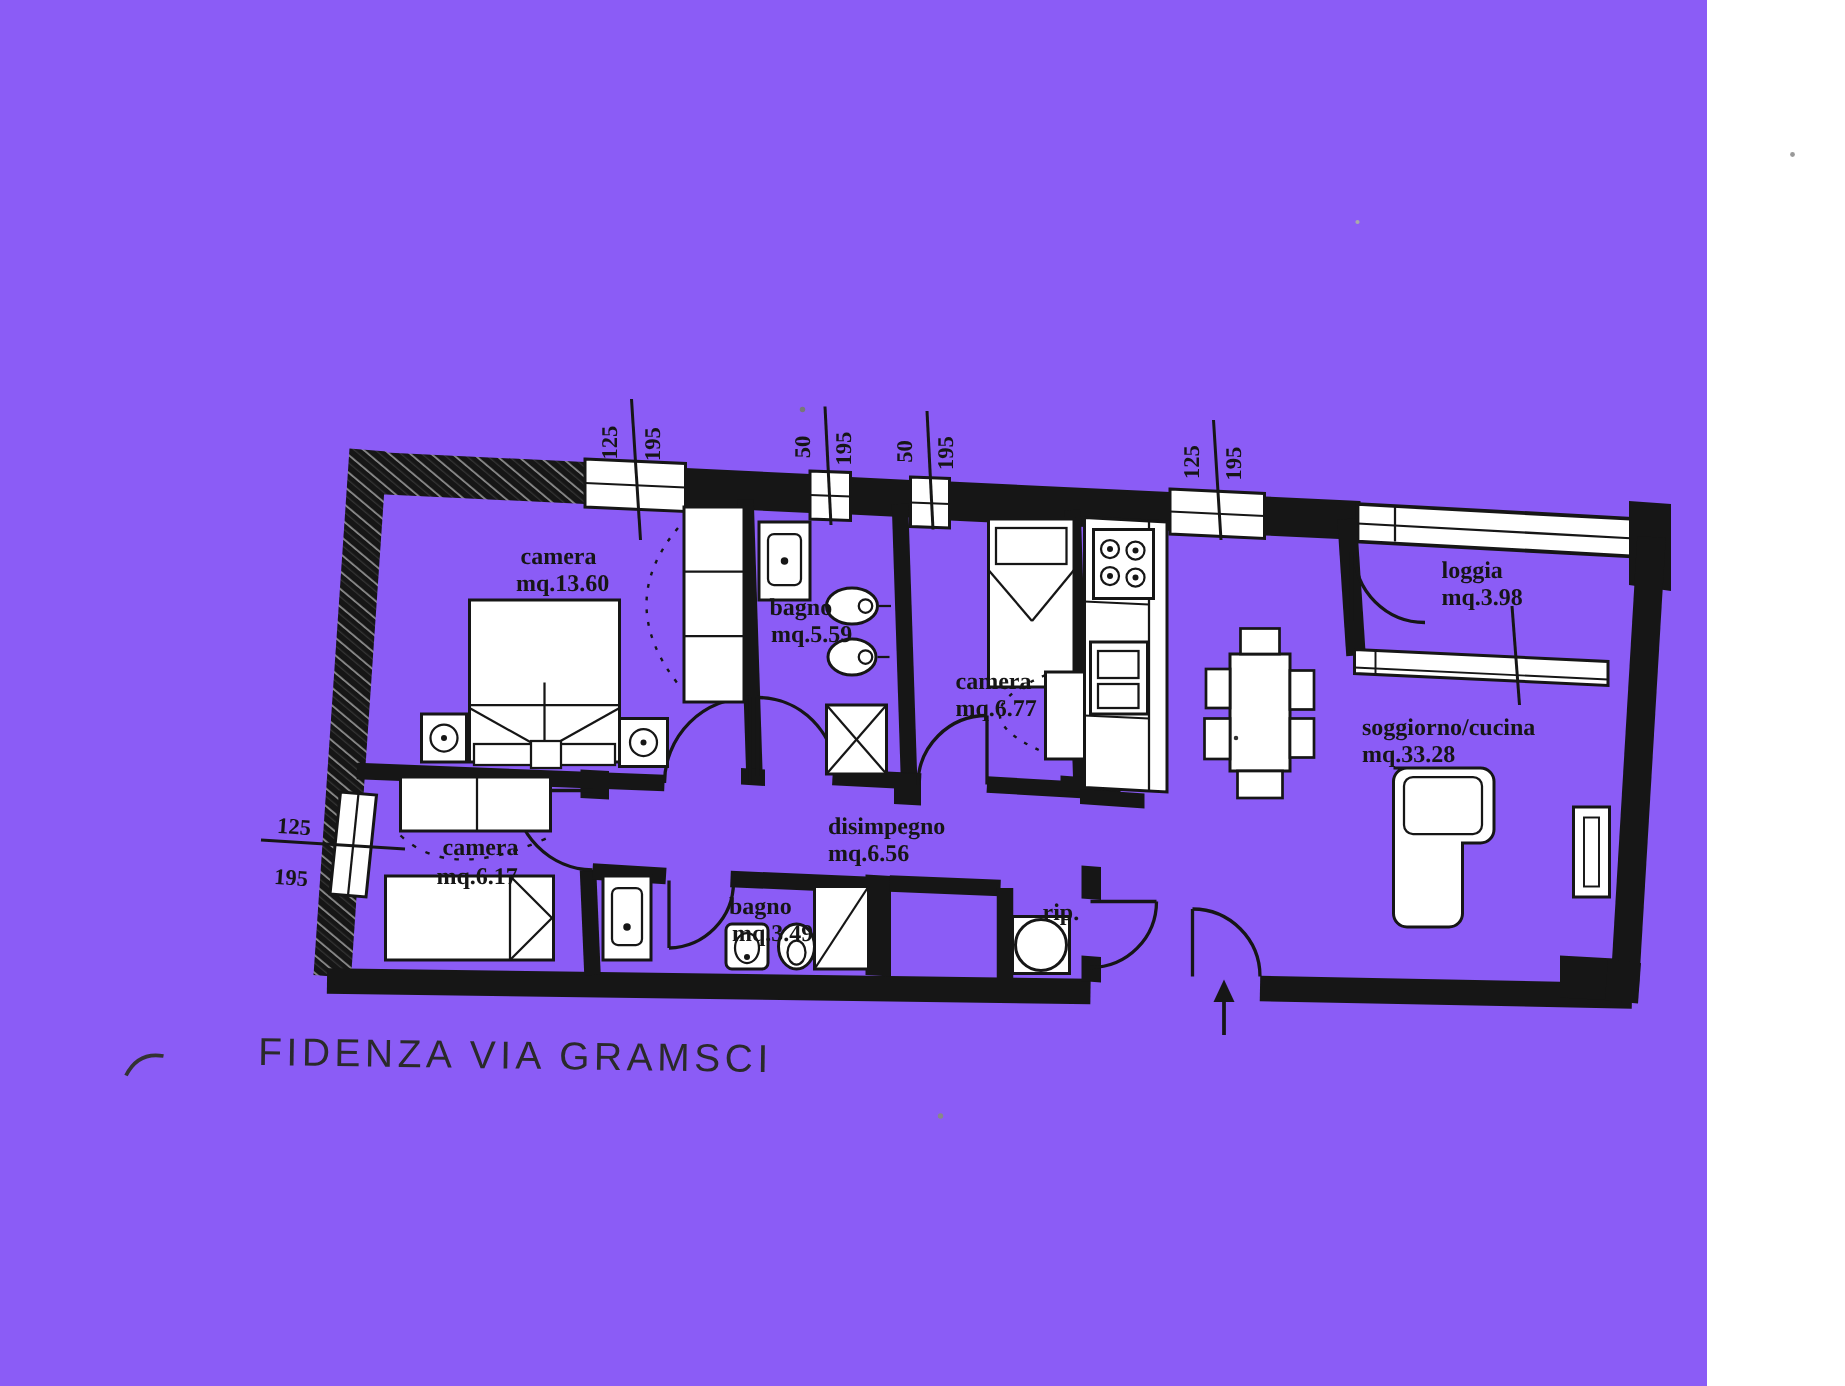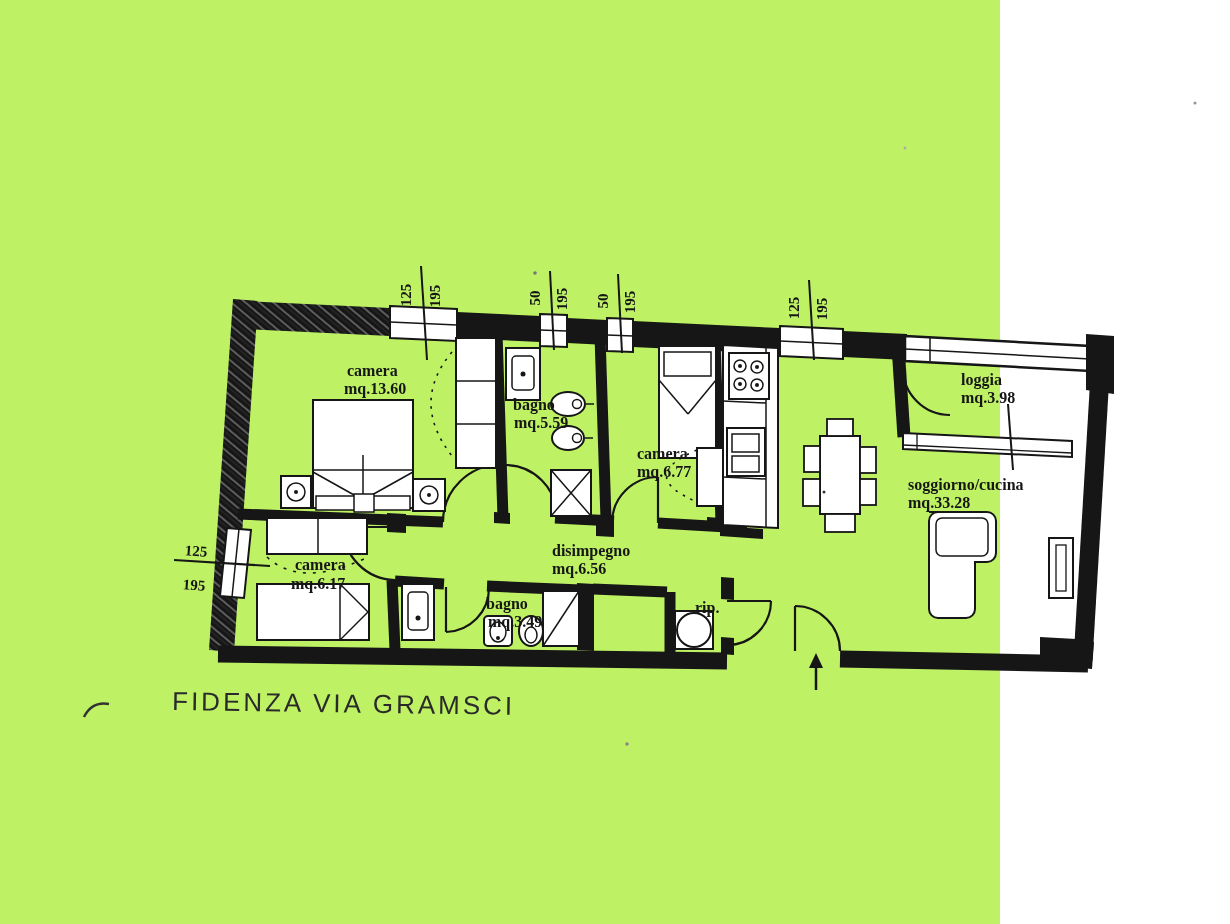--- a/index.html
+++ b/index.html
@@ -1,16 +1,16 @@
 <!DOCTYPE html>
 <html><head>
 <meta charset="utf-8">
 <style>
   html,body{margin:0;padding:0;background:#ffffff;width:1230px;height:924px;overflow:hidden;}
-  .page{position:relative;width:1000px;height:924px;background:#bef264;}
+  .page{position:relative;width:1138px;height:924px;background:#8b5cf6;}
   svg{display:block;}
   .rname{font:bold 16px "Liberation Serif", serif;fill:#161616;}
   .dim{font:bold 15px "Liberation Serif", serif;fill:#161616;}
   .title{font:26px "Liberation Sans", sans-serif;letter-spacing:3px;fill:#2a2a2a;}
   .wall{stroke:#161616;fill:none;}
   .thin{stroke:#161616;fill:none;}
   .furn{stroke:#161616;fill:#ffffff;}
 </style>
 </head>
 <body>

